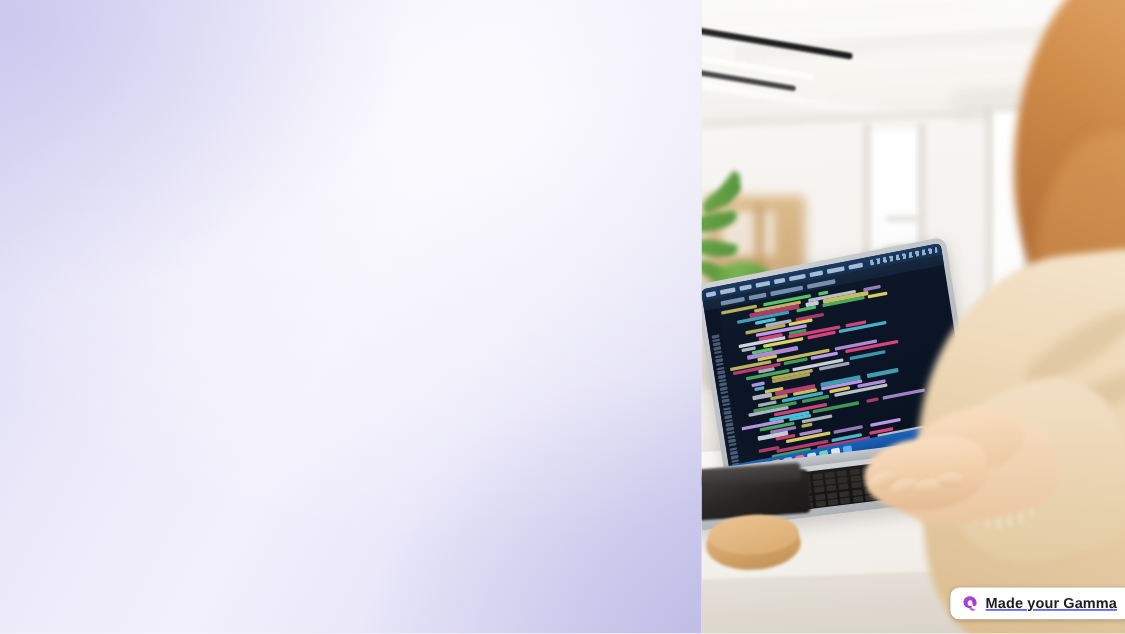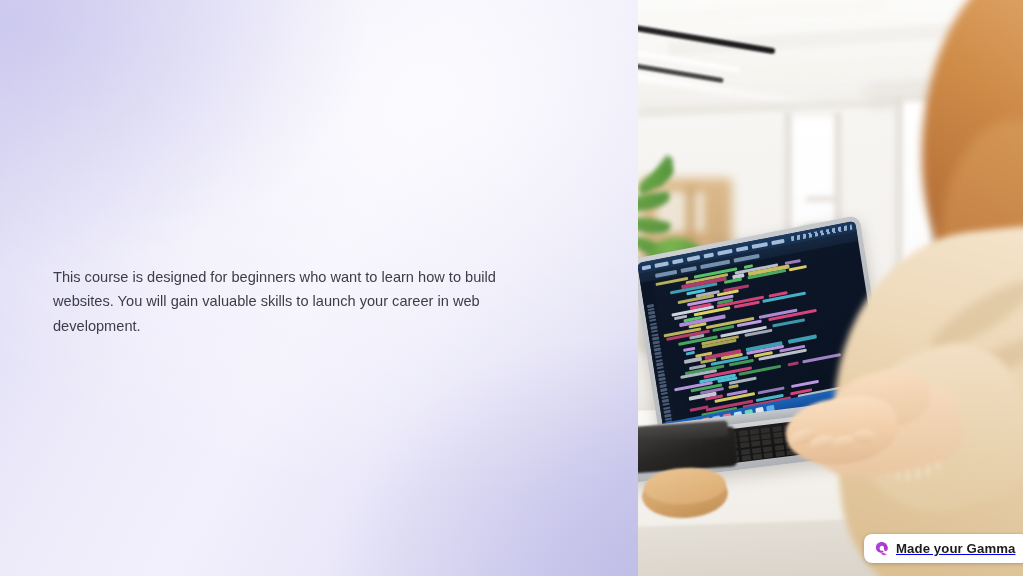--- a/index.html
+++ b/index.html
@@ -464,21 +464,20 @@
 
   <section class="left-panel">
     <div class="grad-a"></div>
     <div class="grad-b"></div>
     <div class="grad-c"></div>
     <div class="grad-d"></div>
 
     <div class="left-content">
       <h1 class="headline">
       </h1>
-      <p class="subcopy">This course is designed for beginners who want to learn how to build websites. You will gain valuable skills to launch your career in web development.</p>
     </div>
   </section>
 
   <section class="right-panel">
     <div class="photo">
 
       <div class="ph-wall"></div>
       <div class="ph-ceiling"></div>
       <div class="ph-ceil-beam b1"></div>
       <div class="ph-ceil-beam b2"></div>

